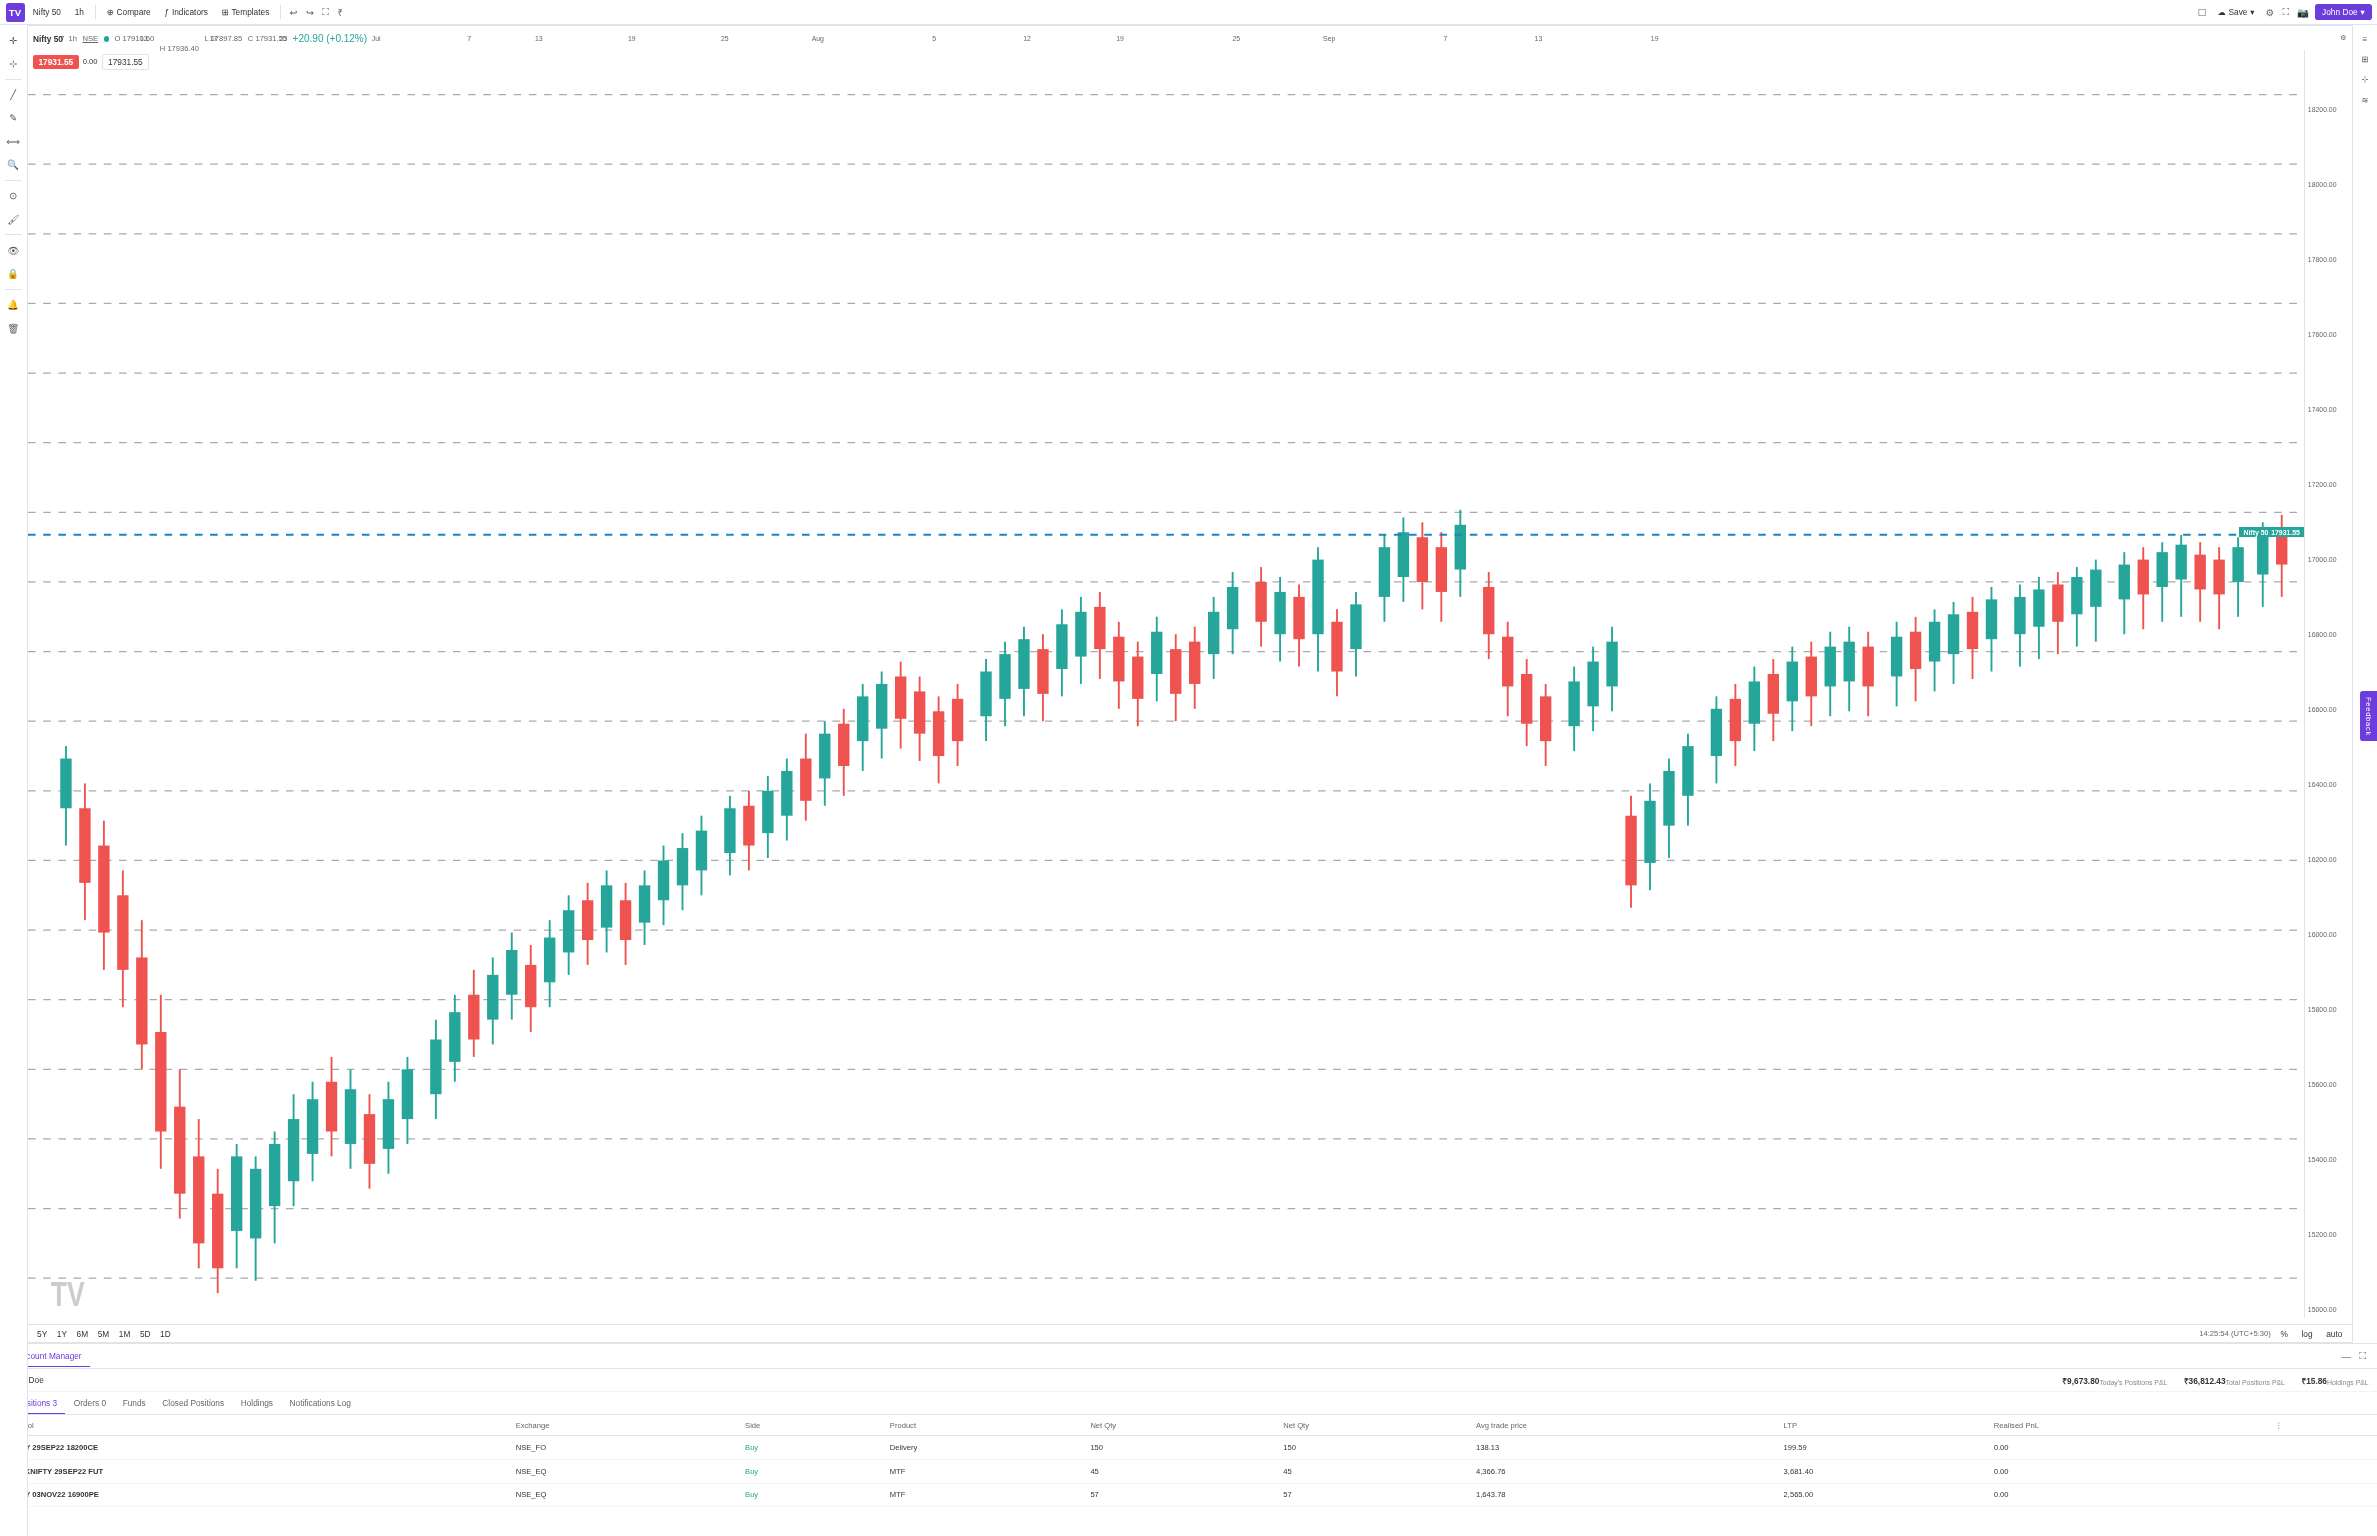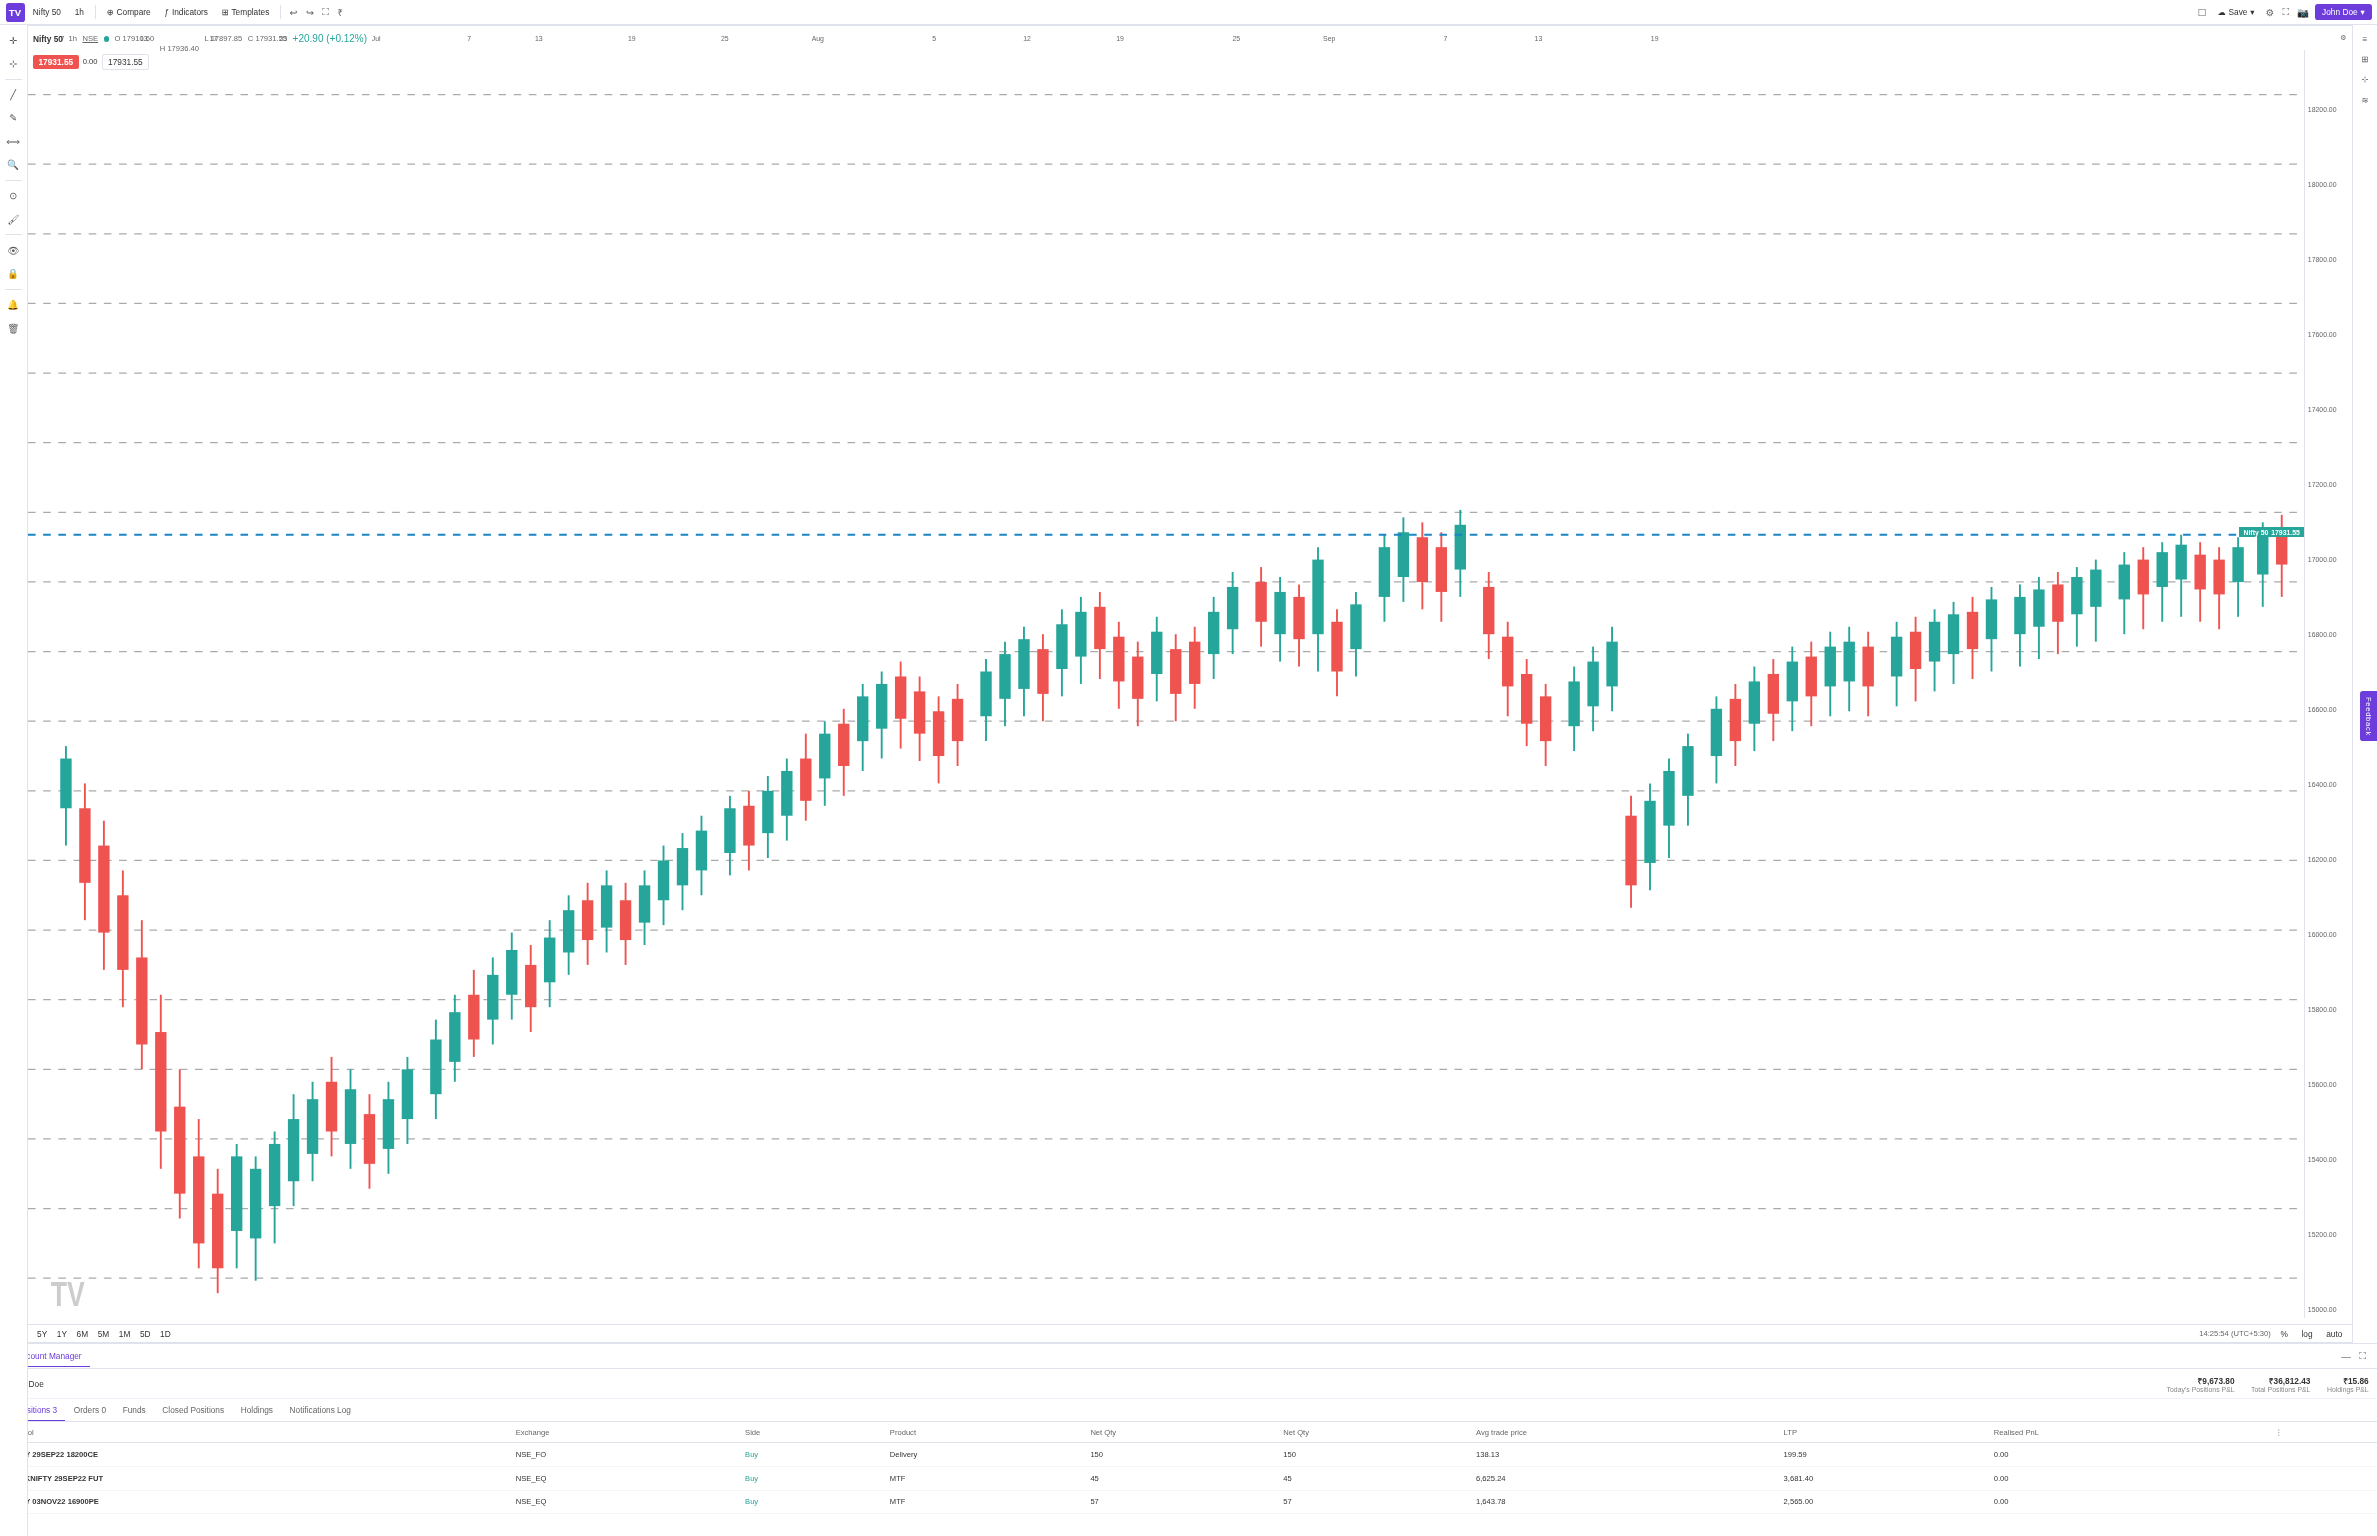--- a/index.html
+++ b/index.html
@@ -119,21 +119,21 @@
     }
     .am-tab.active { color: #6c3ddb; border-bottom: 1.4px solid #6c3ddb; }
 
     #am-body { flex: 1; overflow: hidden; display: flex; flex-direction: column; }
     #am-user-row {
       display: flex; align-items: center; padding: 5.5px 8.3px;
       border-bottom: 0.7px solid #f0f3fb;
     }
     .am-user-name { font-size: 8.3px; font-weight: 500; flex: 1; }
     .am-stats { display: flex; gap: 16.5px; font-size: 7.6px; }
-    .am-stat { display: flex; flex-direction: column; align-items: flex-end; }
+    .am-stat { display: flex; flex-direction: row; align-items: flex-end; }
     .am-stat-value { font-weight: 600; font-size: 8.3px; }
     .am-stat-label { color: #888; font-size: 6.9px; }
 
     #am-tabs-row {
       display: flex; align-items: center; padding: 0 8.3px;
       border-bottom: 0.7px solid #e0e3eb; gap: 0;
     }
     .am-sub-tab {
       padding: 5.5px 8.3px; border: none; background: none; cursor: pointer;
       font-size: 8.3px; color: #666; border-bottom: 1.4px solid transparent; white-space: nowrap;
@@ -668,21 +668,21 @@
             <td>0.00</td>
             <td></td>
           </tr>
           <tr>
             <td class="symbol-bold">BANKNIFTY 29SEP22 FUT</td>
             <td>NSE_EQ</td>
             <td class="buy-text">Buy</td>
             <td>MTF</td>
             <td>45</td>
             <td>45</td>
-            <td>6,625.24</td>
+            <td>4,366.76</td>
             <td>3,681.40</td>
             <td>0.00</td>
             <td></td>
           </tr>
           <tr>
             <td class="symbol-bold">NIFTY 03NOV22 16900PE</td>
             <td>NSE_EQ</td>
             <td class="buy-text">Buy</td>
             <td>MTF</td>
             <td>57</td>

